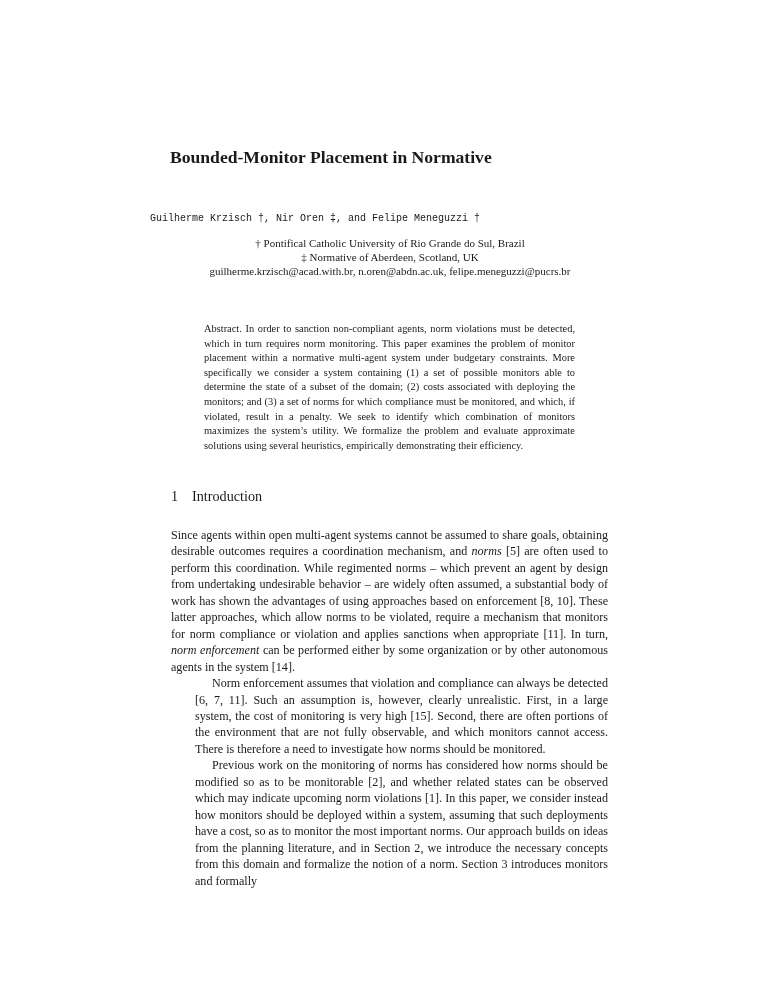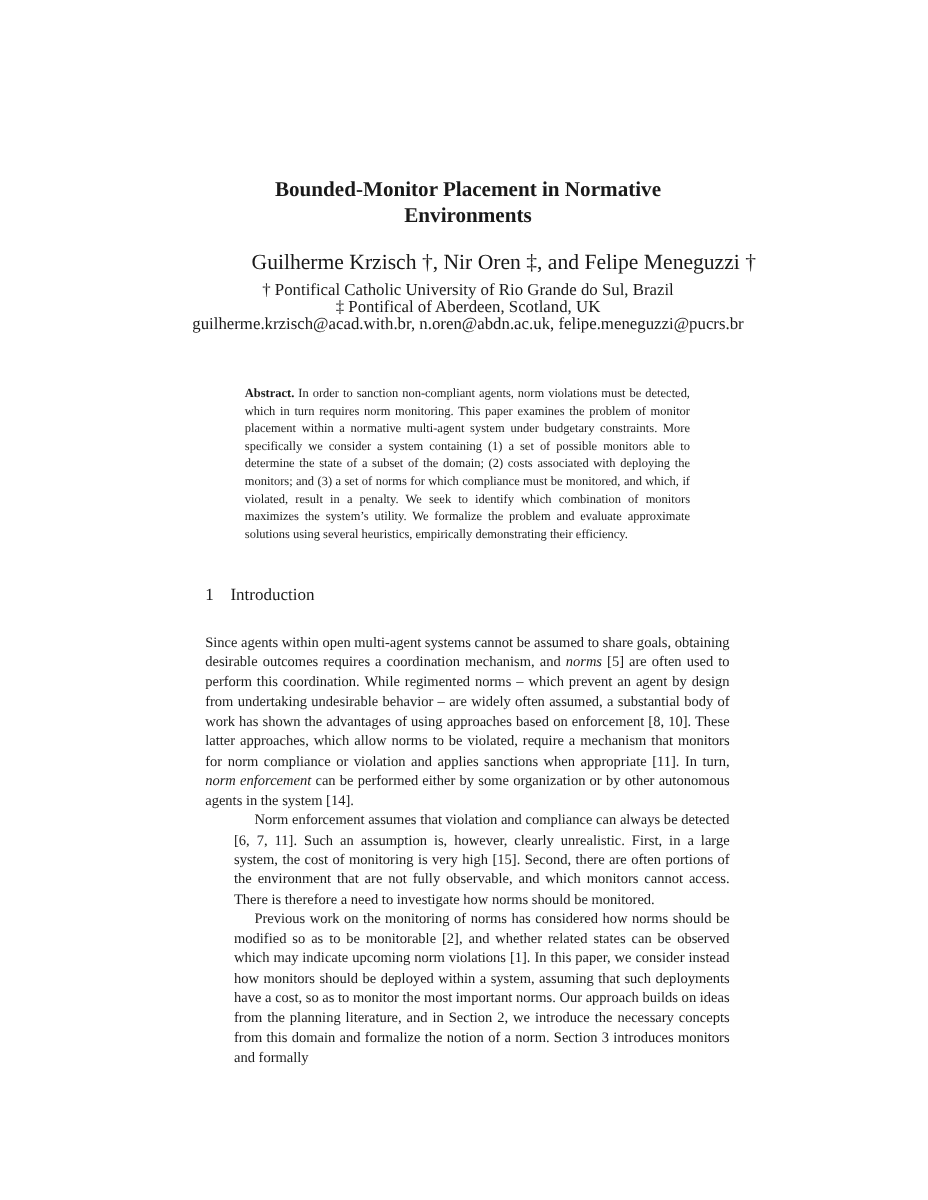--- a/index.html
+++ b/index.html
@@ -2,62 +2,61 @@
 <html><head>
   <meta charset="utf-8">
   <style>
     html, body { margin: 0; padding: 0; background: #ffffff; }
     body {
       width: 773px; height: 1000px; position: relative; overflow: hidden;
       font-family: "Liberation Serif", "DejaVu Serif", serif; color: #1a1a1a;
     }
     .title {
       position: absolute; left: 170px; top: 146px; width: 440px;
-      text-align: center; font-weight: bold; font-size: 17.6px; line-height: 22px;
+      text-align: left; font-weight: bold; font-size: 17.6px; line-height: 22px;
     }
     .authors {
       position: absolute; left: 150px; top: 211px; width: 480px;
-      text-align: right; font-size: 18px; line-height: 15px;
+      text-align: left; font-size: 10px; line-height: 15px; font-family: Liberation Mono, monospace;
     }
     .affils {
       position: absolute; left: 140px; top: 236px; width: 500px;
-      text-align: center; font-size: 14px; line-height: 14px;
+      text-align: center; font-size: 11px; line-height: 14px;
     }
     .affils div { white-space: nowrap; }
     .abstract {
       position: absolute; left: 204px; top: 322px; width: 371px;
       font-size: 10.4px; line-height: 14.6px; text-align: justify;
     }
-    .abstract .lbl { font-weight: bold; }
+    .abstract .lbl { font-weight: normal; }
     .section-heading {
       position: absolute; left: 171px; top: 487px; font-weight: normal;
       font-size: 14.2px; line-height: 18px;
     }
     .section-heading .num { display: inline-block; width: 21px; }
     .body-text {
       position: absolute; left: 171px; top: 527px; width: 437px;
       font-size: 12.1px; line-height: 16.45px; text-align: justify;
     }
     .body-text p { margin: 0; }
     .body-text p.indent { text-indent: 17px; margin-left: 24px; }
     em { font-style: italic; }
   </style>
 </head>
 <body>
 
 <div class="title">
   <div>Bounded-Monitor Placement in Normative</div>
-  <div>Environments</div>
 </div>
 
 <div class="authors">Guilherme Krzisch †, Nir Oren ‡, and Felipe Meneguzzi †</div>
 
 <div class="affils">
   <div>† Pontifical Catholic University of Rio Grande do Sul, Brazil</div>
-  <div>‡ Pontifical of Aberdeen, Scotland, UK</div>
+  <div>‡ Normative of Aberdeen, Scotland, UK</div>
   <div>guilherme.krzisch@acad.with.br, n.oren@abdn.ac.uk, felipe.meneguzzi@pucrs.br</div>
 </div>
 
 <div class="abstract">
   <span class="lbl">Abstract.</span>
   <span>In order to sanction non-compliant agents, norm violations must be detected, which in turn requires norm monitoring. This paper examines the problem of monitor placement within a normative multi-agent system under budgetary constraints. More specifically we consider a system containing (1) a set of possible monitors able to determine the state of a subset of the domain; (2) costs associated with deploying the monitors; and (3) a set of norms for which compliance must be monitored, and which, if violated, result in a penalty. We seek to identify which combination of monitors maximizes the system’s utility. We formalize the problem and evaluate approximate solutions using several heuristics, empirically demonstrating their efficiency.</span>
 </div>
 
 <div class="section-heading">
   <span class="num">1</span><span>Introduction</span>

